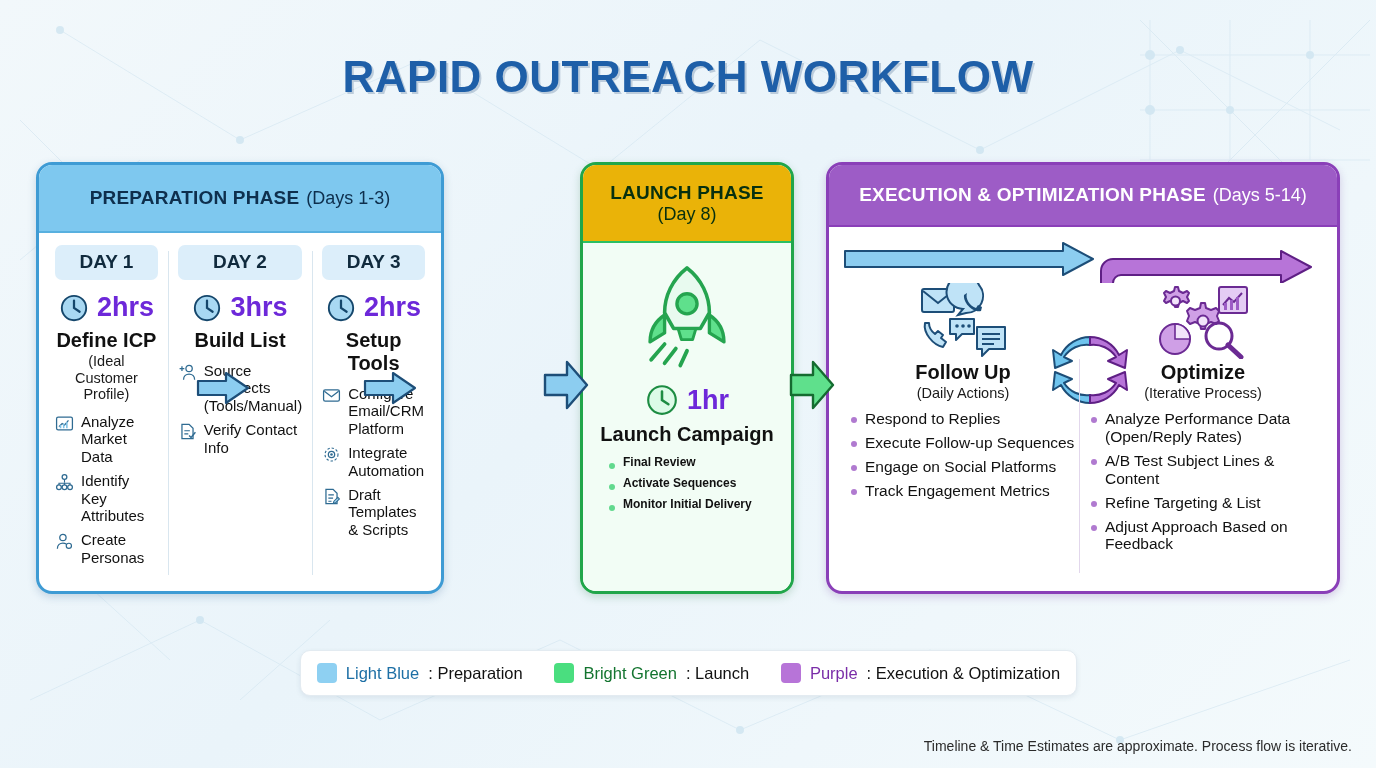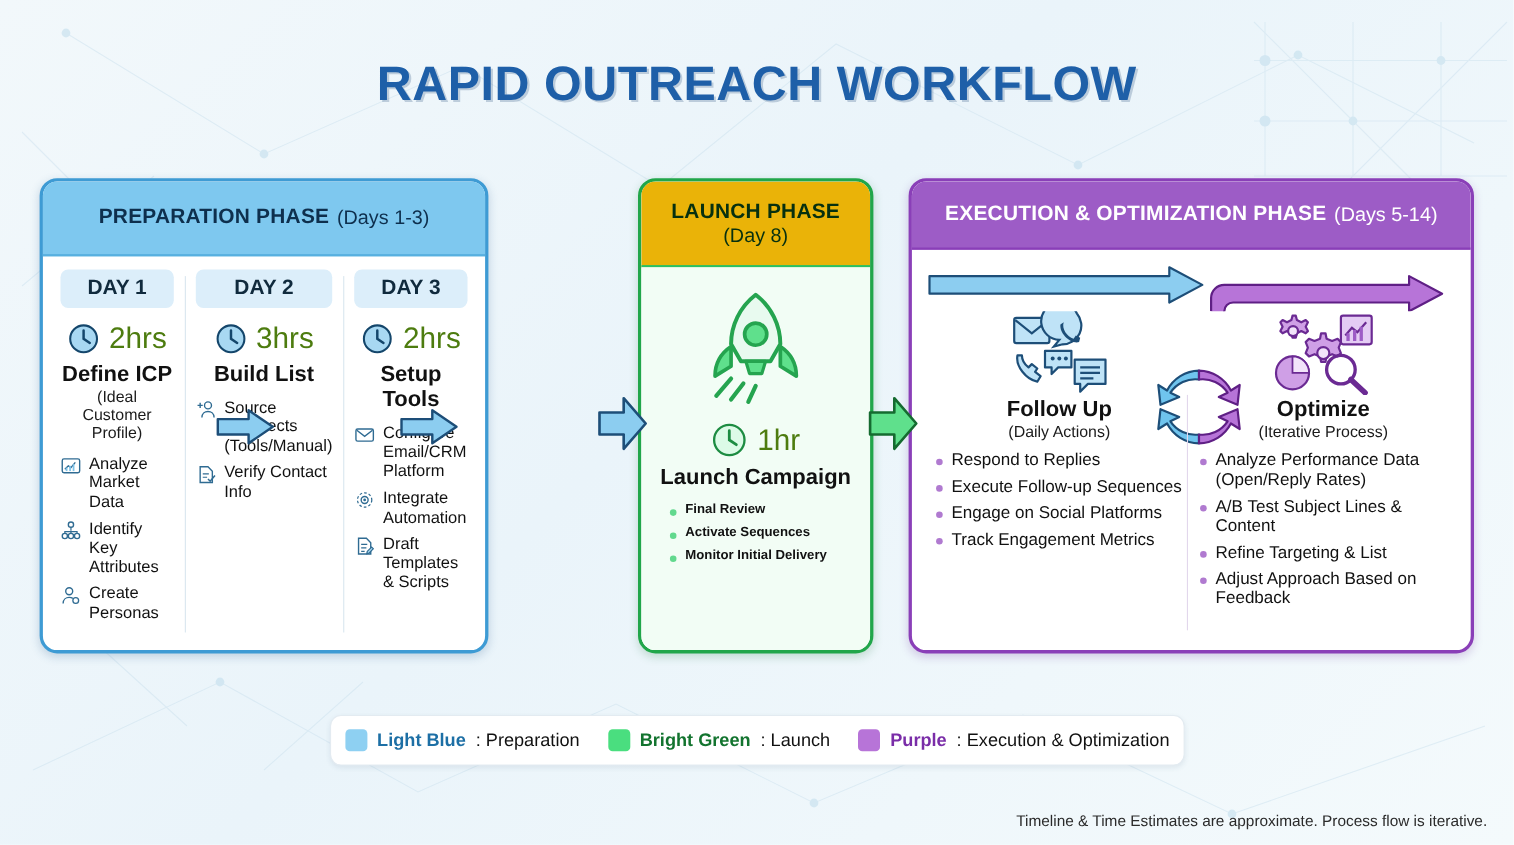--- a/index.html
+++ b/index.html
@@ -48,21 +48,21 @@
   .daycol { flex: 1; padding: 0 10px; position: relative; }
   .daycol + .daycol::before {
     content: ""; position: absolute; left: 0; top: 6px; bottom: 8px;
     width: 1px; background: #d9e6ef;
   }
   .daychip {
     background: #dceefa; border-radius: 7px; text-align: center;
     font-size: 19px; font-weight: 700; color: #102a3d; padding: 6px 0 7px;
   }
   .hrrow { display: flex; align-items: center; justify-content: center; gap: 8px; margin-top: 12px; }
-  .hrrow .hrs { font-size: 27px; font-weight: 400; color: #4d7c0f; }
+  .hrrow .hrs { font-size: 27px; font-weight: 700; color: #6d28d9; }
   .steptitle { text-align: center; font-size: 20px; font-weight: 700; margin-top: 6px; color: #111; }
   .stepsub { text-align: center; font-size: 14.5px; color: #1b1b1b; line-height: 1.15; margin-top: 1px; }
 
   ul.blist { list-style: none; margin-top: 10px; }
   ul.blist li { display: flex; gap: 7px; margin-bottom: 7px; align-items: flex-start; }
   ul.blist li .btxt { font-size: 15px; line-height: 1.16; color: #111; }
   .ico { flex: 0 0 auto; width: 19px; height: 19px; margin-top: 1px; }
 
   
   #launch {
@@ -118,21 +118,21 @@
 
   
   .legend {
     position: absolute; left: 300px; top: 650px; width: 777px; height: 46px;
     background: #fff; border: 1px solid #e3ebf1; border-radius: 10px;
     display: flex; align-items: center; justify-content: space-around;
     box-shadow: 0 2px 5px rgba(60,90,120,.10);
   }
   .leg { display: flex; align-items: center; gap: 9px; }
   .swatch { width: 20px; height: 20px; border-radius: 4px; }
-  .leg .lk { font-size: 16.5px; font-weight: 700; }
+  .leg .lk { font-size: 16.5px; font-weight: 400; }
   .leg .lv { font-size: 16.5px; color: #111; }
 
   .footer {
     position: absolute; right: 24px; top: 738px;
     font-size: 14px; color: #2b2b2b;
   }
 </style>
 </head>
 <body>
 

